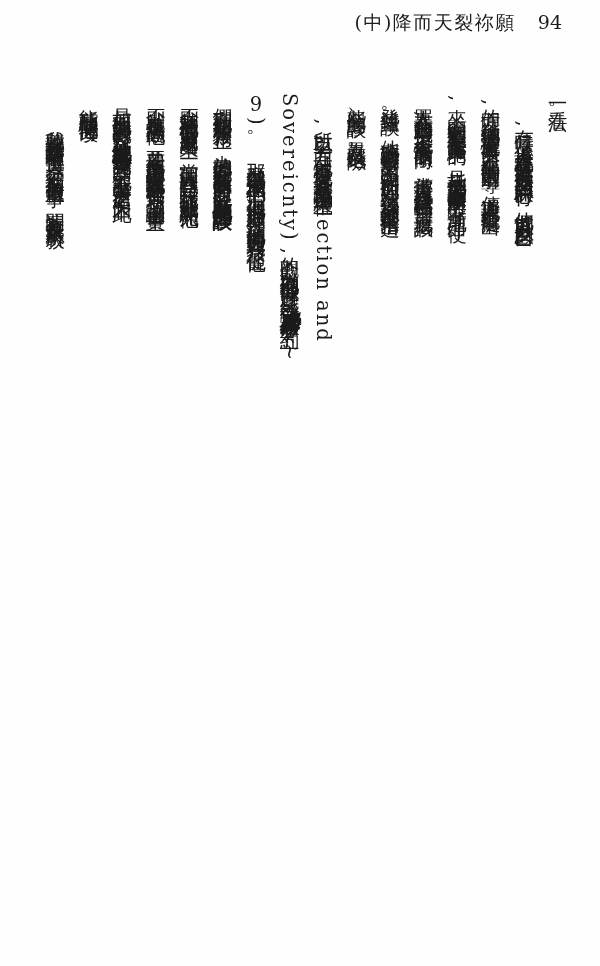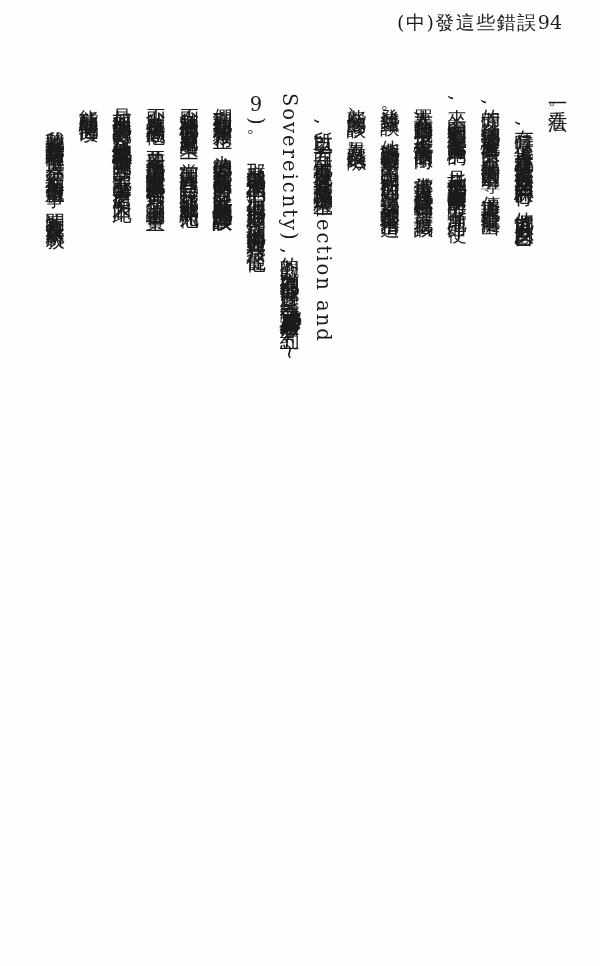--- a/index.html
+++ b/index.html
@@ -20,20 +20,21 @@
   }
   .header {
     position: absolute;
     top: 10px;
     right: 38px;
     font-size: 19px;
     letter-spacing: 1.5px;
     white-space: nowrap;
   }
   .page-num {
+    margin-left: 22px;
     letter-spacing: 0;
   }
   .text-block {
     position: absolute;
     top: 93px;
     right: 26px;
     height: 860px;
     writing-mode: vertical-rl;
     text-orientation: mixed;
     font-size: 19.5px;
@@ -53,21 +54,21 @@
   .upright {
     text-orientation: upright;
     letter-spacing: 1px;
   }
 </style>
 </head>
 <body>
 
 <div class="page">
   <div class="header">
-    <span>(中)發這些錯誤</span><span class="page-num">94</span>
+    <span>(中)降而天裂祢願</span><span class="page-num">94</span>
   </div>
   <div class="text-block">
       <div class="col"><span>一看法。</span></div>
       <div class="col"><span>　有時候,傳道人會發現有些信徒以為大可倚賴自己的決心而行。他們以為可以顧及自己</span></div>
       <div class="col"><span>的方便,等他們預備妥當就可悔改,而不在乎神的聖靈的引導。傳道人要把這些觀念提出</span></div>
       <div class="col"><span>來,顯明它們和聖經是完全背道而馳的。且指示他們若讓神的靈擔憂而離去,漸漸地,即使</span></div>
       <div class="col"><span>罪人在最合適的時機,也不會有悔改的傾向了。當傳道人發現這些錯誤已佔優勢,就應該揭</span></div>
       <div class="col"><span>發這些錯誤。他應該將它們搜尋出來,明白它們所抓住的,然後傳講一系列的真理來指出這</span></div>
       <div class="col"><span>些觀念的謬誤、愚蠢以及危險。</span></div>
       <div class="col"><span>　所以,另一方面,他可樣會發現有一些人會有所謂「揀選與主權」(Election and</span></div>

